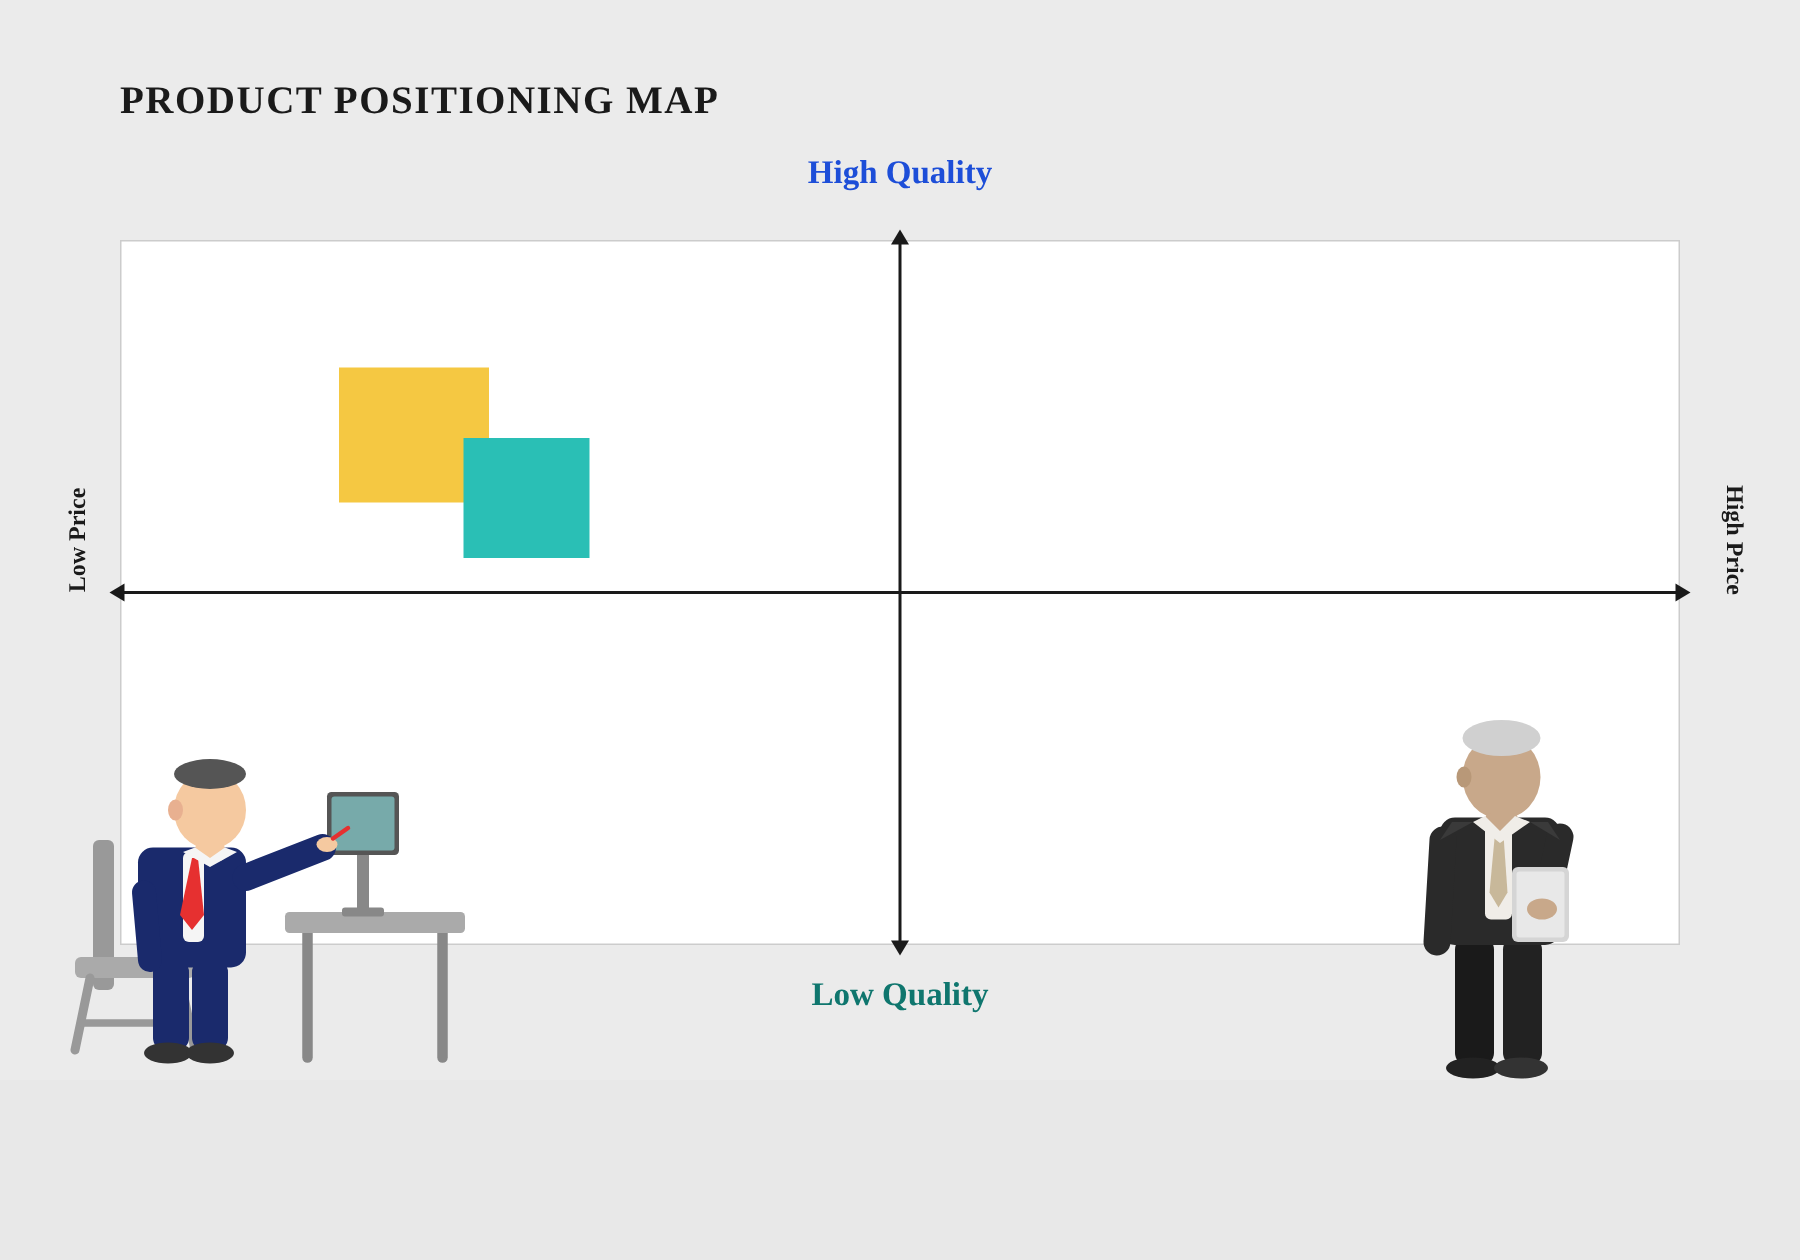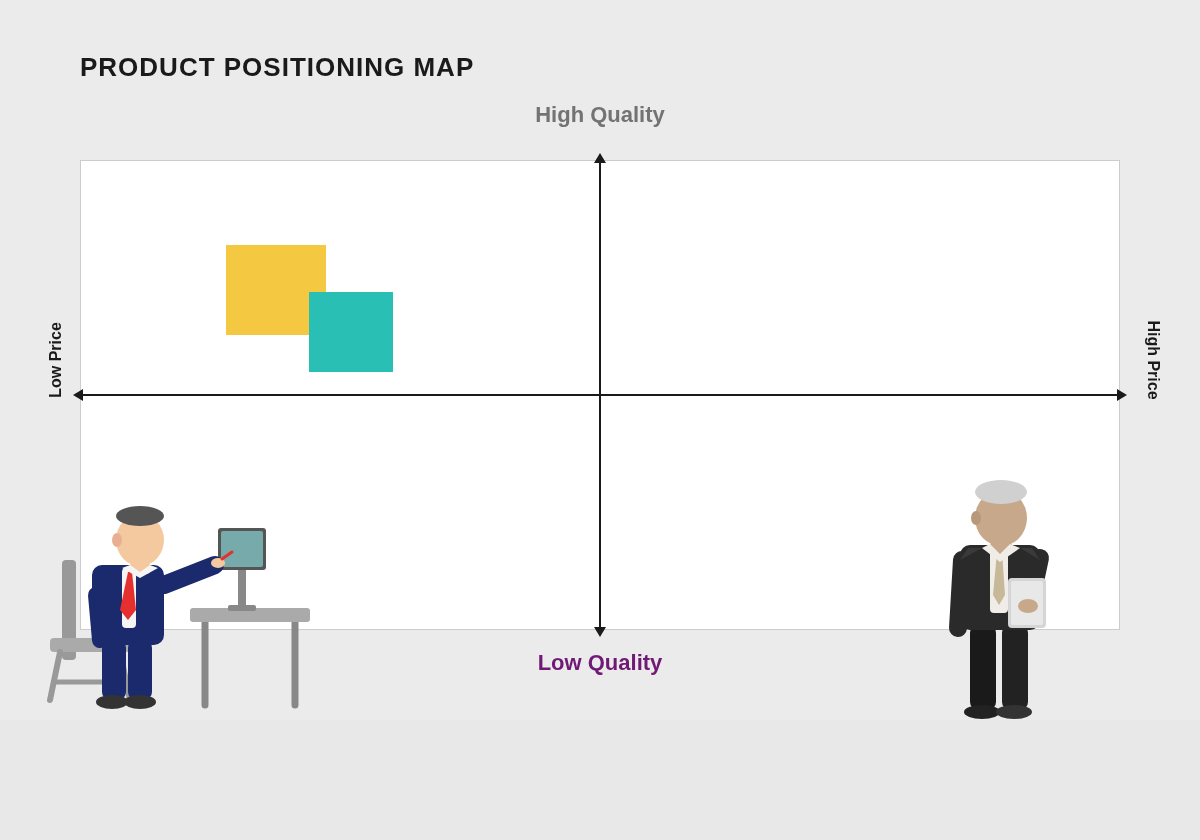--- a/index.html
+++ b/index.html
@@ -10,20 +10,21 @@
       font-family: 'Arial', sans-serif;
       overflow: hidden;
       position: relative;
     }
 
     .page-container {
       width: 1200px;
       height: 720px;
       background-color: #ebebeb;
       position: relative;
+      font-family: Liberation Serif, serif;
     }
 
     
     .page-title {
       position: absolute;
       top: 52px;
       left: 80px;
       font-size: 26px;
       font-weight: 900;
       color: #1a1a1a;
@@ -43,32 +44,32 @@
     }
 
     
     .label-high-quality {
       position: absolute;
       top: 102px;
       left: 50%;
       transform: translateX(-50%);
       font-size: 22px;
       font-weight: 700;
-      color: #737373;
+      color: #1d4ed8;
     }
 
     
     .label-low-quality {
       position: absolute;
       bottom: 44px;
       left: 50%;
       transform: translateX(-50%);
       font-size: 22px;
       font-weight: 700;
-      color: #701a75;
+      color: #0f766e;
     }
 
     
     .label-low-price {
       position: absolute;
       top: 50%;
       left: 18px;
       transform: translateY(-50%) rotate(-90deg);
       font-size: 16px;
       font-weight: 700;

